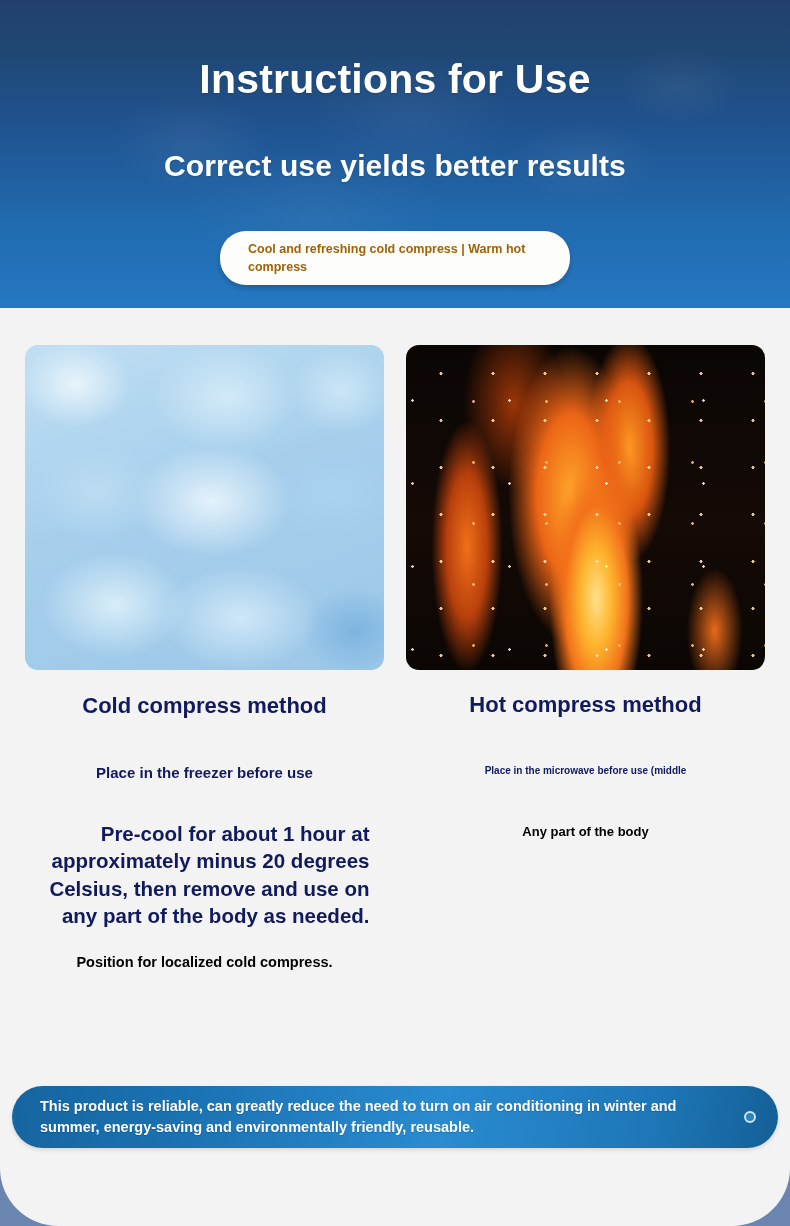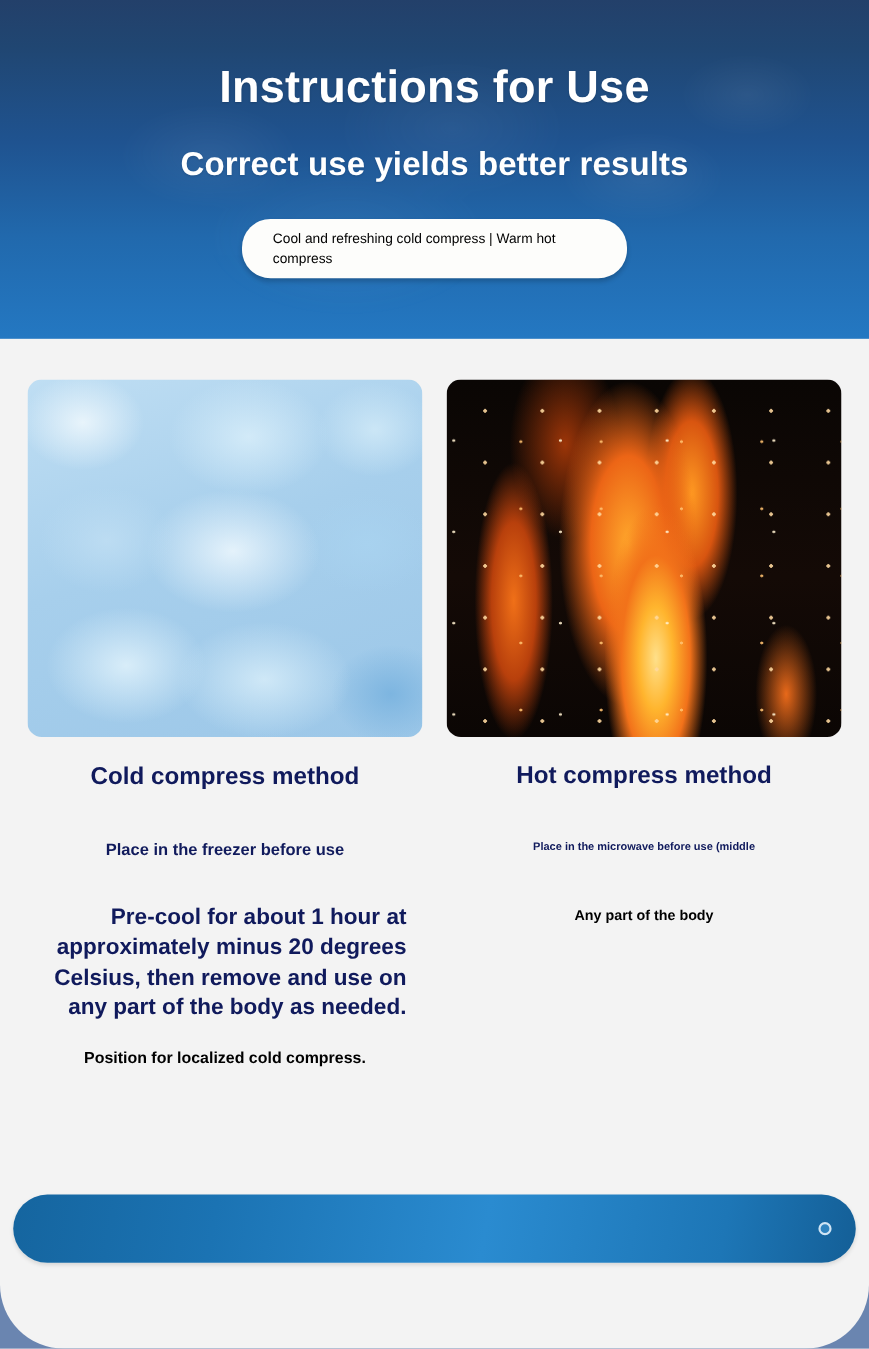--- a/index.html
+++ b/index.html
@@ -62,21 +62,21 @@
     padding-top: 58px;
     color: #ffffff;
     font-size: 41px;
     font-weight: bold;
     letter-spacing: 0.2px;
     line-height: 1.05;
     text-shadow: 0 1px 2px rgba(0,0,0,0.16);
     text-align: center;
   }
   .header-subtitle {
-    margin: 0;
+    margin: 16px;
     padding-top: 32px;
     color: #ffffff;
     font-size: 30px;
     font-weight: bold;
     letter-spacing: 0.1px;
     line-height: 1.1;
     text-shadow: 0 1px 2px rgba(0,0,0,0.14);
   }
   .pill-wrap {
     display: flex;
@@ -84,23 +84,23 @@
     padding-top: 33px;
   }
   .header-pill {
     box-sizing: border-box;
     width: 350px;
     min-height: 49px;
     background: #fdfdfb;
     border-radius: 26px;
     padding: 9px 26px 9px 28px;
     text-align: left;
-    color: #000000;
+    color: #a16207;
     font-size: 12.5px;
-    font-weight: normal;
+    font-weight: bold;
     line-height: 1.45;
     box-shadow: 0 3px 5px rgba(0,0,0,0.20);
   }
 
   
   .main {
     position: relative;
     padding: 0;
   }
   .columns {
@@ -293,17 +293,18 @@
         <h3 class="method-title">Hot compress method</h3>
         <p class="method-step">Place in the microwave before use (middle</p>
         <p class="method-note">Any part of the body</p>
       </div>
 
     </div>
   </div>
 
   <div class="banner-wrap">
     <div class="banner">
+      <div class="banner-text">This product is reliable, can greatly reduce the need to turn on air conditioning in winter and summer, energy-saving and environmentally friendly, reusable.</div>
       <div class="banner-badge"></div>
     </div>
   </div>
 
 </div>
 
 </body></html>

